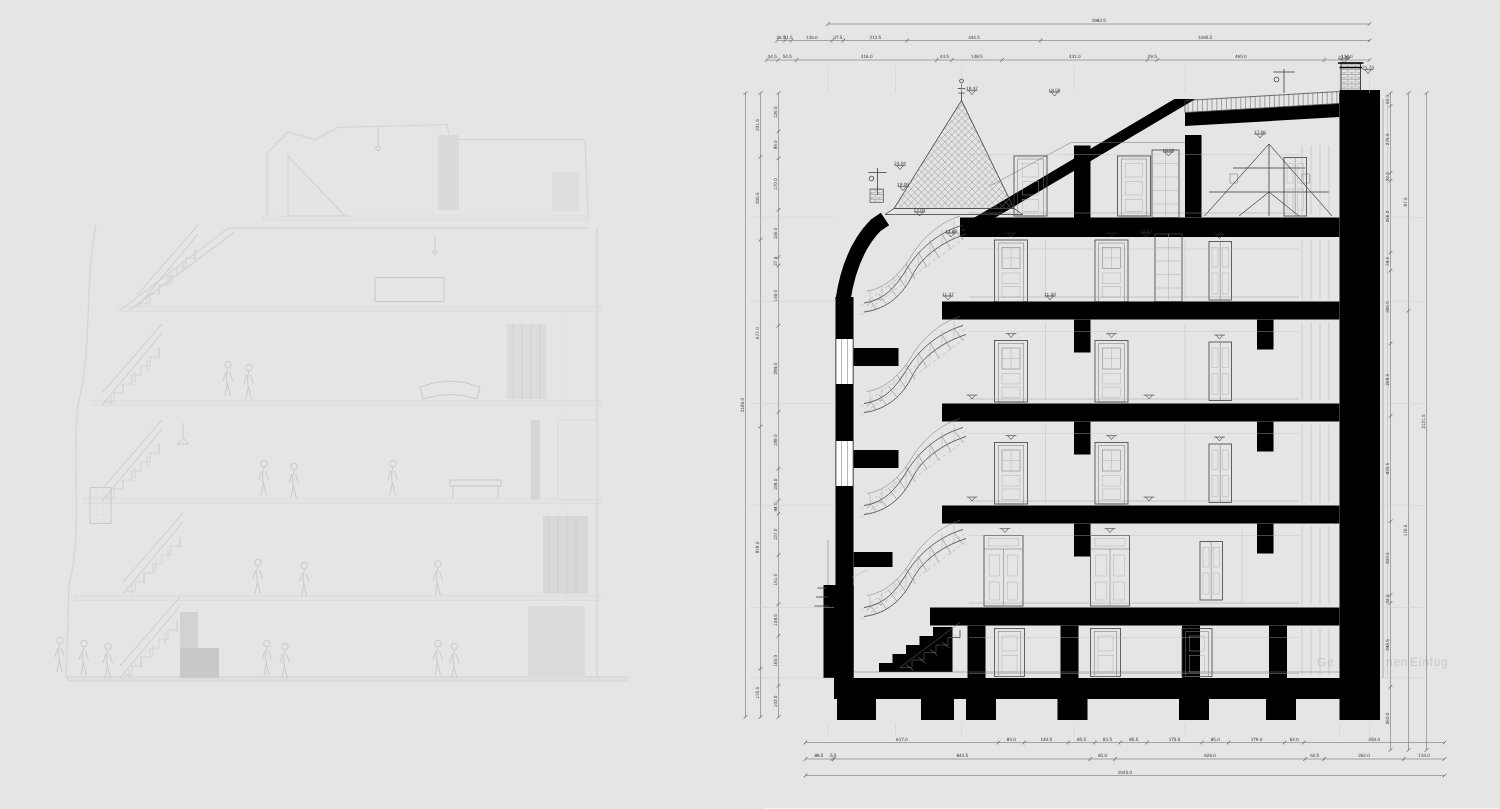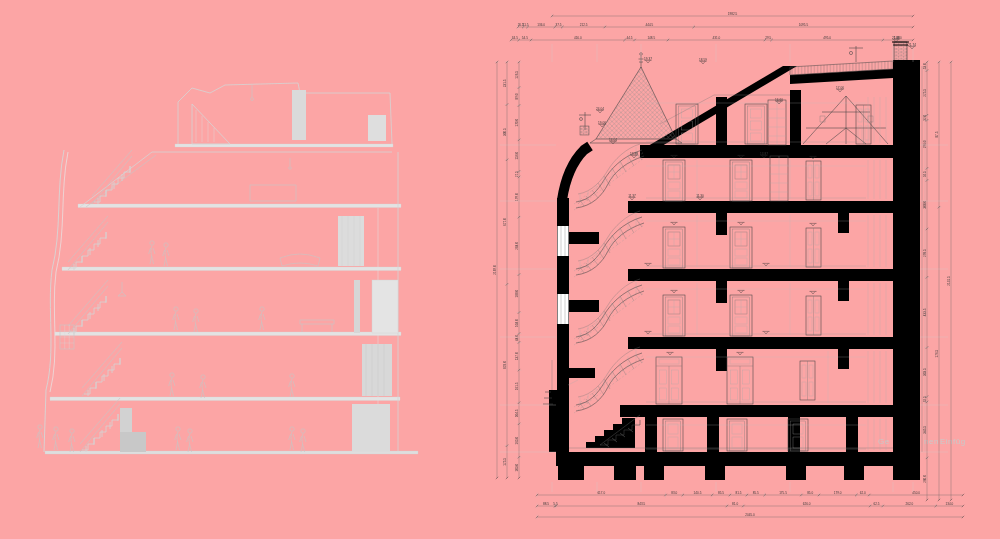--- a/index.html
+++ b/index.html
@@ -1,16 +1,16 @@
 <!DOCTYPE html>
 <html><head>
 <meta charset="utf-8">
 <style>
   html,body{margin:0;padding:0;background:#ffffff;}
-  .canvas{position:relative;width:1000px;height:539px;background:#fca5a5;overflow:hidden;
+  .canvas{position:relative;width:1000px;height:539px;background:#e5e5e5;overflow:hidden;
           font-family:"Liberation Sans",sans-serif;}
   svg{position:absolute;left:0;top:0;}
   .ln{stroke:#444;stroke-width:.55;fill:none}
   .ln2{stroke:#777;stroke-width:.35;fill:none}
   .ln3{stroke:#aaa;stroke-width:.3;fill:none}
   .poche{fill:#000;stroke:none}
   .g1{stroke:#d4d4d4;stroke-width:.8;fill:none}
   .g2{stroke:#c6c6c6;stroke-width:.6;fill:none}
   .dimtxt{font-family:"Liberation Sans",sans-serif;fill:#3a3a3a}
   .wm{font-family:"Liberation Sans",sans-serif;fill:#c9c9c9;font-size:8px;letter-spacing:.5px}

